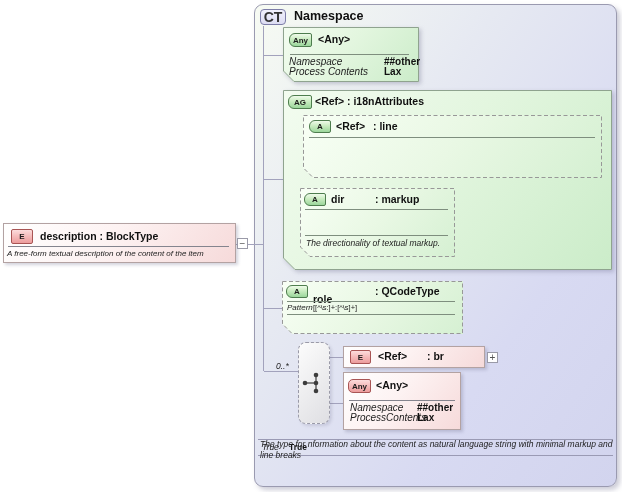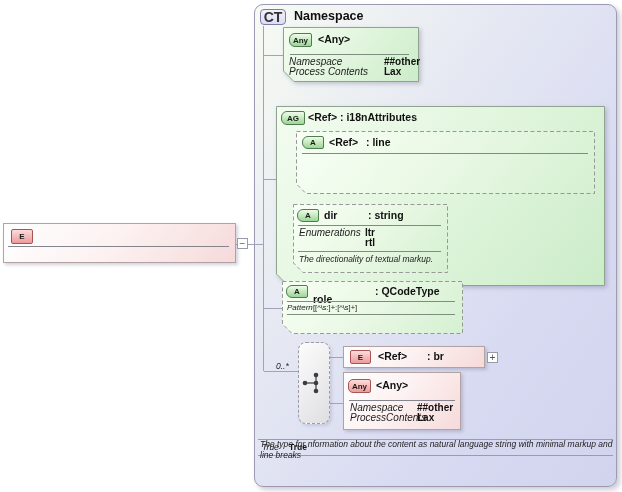--- a/index.html
+++ b/index.html
@@ -73,40 +73,42 @@
   <div class="hline" style="left:264px;top:371px;width:34px;"></div>
   <div class="hline" style="left:330px;top:357px;width:13px;"></div>
   <div class="hline" style="left:330px;top:403px;width:13px;"></div>
 
   <div class="vline" style="left:290px;top:110px;height:112px;background:#9aa49a;"></div>
   <div class="hline" style="left:291px;top:148px;width:12px;background:#9aa49a;"></div>
   <div class="hline" style="left:291px;top:222px;width:9px;background:#9aa49a;"></div>
 
   <div class="abs pink" style="left:3px;top:223px;width:233px;height:40px;"></div>
   <div class="badge b-pink" style="left:11px;top:229px;width:22px;height:15px;border-radius:2px;">E</div>
+  <div class="title" style="left:40px;top:230px;">description : BlockType</div>
   <div class="sep" style="left:8px;top:246px;width:221px;"></div>
+  <div class="ann nowrap" style="left:7px;top:249px;font-size:8px;">A free-form textual description of the content of the item</div>
   <div class="expander" style="left:237px;top:238px;">−</div>
 
   <div class="abs sh" style="left:283px;top:27px;width:136px;height:55px;">
     <div class="abs green-solid cham11" style="left:0;top:0;width:136px;height:55px;"></div>
     <svg class="outline" width="136" height="55">
         <path d="M0.5,0.5 L135.5,0.5 L135.5,54.5 L11,54.5 L0.5,44 Z" fill="none" stroke="#8fa38f" stroke-width="1"></path>
       </svg>
     <div class="badge b-green" style="left:6px;top:6px;width:23px;height:14px;">Any</div>
     <div class="title" style="left:35px;top:6px;">&lt;Any&gt;</div>
     <div class="sep" style="left:7px;top:27px;width:119px;background:#7e8e7e;"></div>
     <div class="rows" style="left:6px;top:30px;width:126px;grid-template-columns:95px 1fr;">
       <span class="plabel">Namespace</span>
         <span class="pvalue">##other</span>
       <span class="plabel">Process Contents</span>
         <span class="pvalue">Lax</span>
     </div>
   </div>
 
-  <div class="abs sh" style="left:276px;top:90px;width:329px;height:180px;margin-top:16px;">
+  <div class="abs sh" style="left:283px;top:90px;width:329px;height:180px;">
     <div class="abs green-solid cham12" style="left:0;top:0;width:329px;height:180px;"></div>
     <svg class="outline" width="329" height="180">
         <path d="M0.5,0.5 L328.5,0.5 L328.5,179.5 L12,179.5 L0.5,168 Z" fill="none" stroke="#8fa38f" stroke-width="1"></path>
       </svg>
     <div class="badge b-green" style="left:5px;top:5px;width:24px;height:14px;">AG</div>
     <div class="title" style="left:32px;top:5px;">&lt;Ref&gt;</div>
     <div class="title" style="left:64px;top:5px;">: i18nAttributes</div>
 
     <div class="abs" style="left:20px;top:25px;width:299px;height:63px;">
       <div class="abs green-light cham10" style="left:0;top:0;width:299px;height:63px;"></div>
@@ -119,28 +121,22 @@
       <div class="sep" style="left:6px;top:22px;width:286px;background:#7e8e7e;"></div>
     </div>
 
     <div class="abs" style="left:17px;top:98px;width:155px;height:69px;">
       <div class="abs green-light cham10" style="left:0;top:0;width:155px;height:69px;"></div>
       <svg class="outline" width="155" height="69">
           <path d="M0.5,0.5 L154.5,0.5 L154.5,68.5 L10,68.5 L0.5,59 Z" fill="none" stroke="#989898" stroke-width="1" stroke-dasharray="4 2.5"></path>
         </svg>
       <div class="badge b-green" style="left:4px;top:5px;width:22px;height:13px;">A</div>
       <div class="title" style="left:31px;top:5px;">dir</div>
-      <div class="title" style="left:75px;top:5px;">: string</div>
+      <div class="title" style="left:75px;top:5px;">: markup</div>
       <div class="sep" style="left:5px;top:21px;width:143px;background:#7e8e7e;"></div>
-      <div class="rows" style="left:6px;top:24px;width:143px;grid-template-columns:66px 1fr;">
-        <span class="plabel">Enumerations</span>
-          <span class="pvalue">ltr</span>
-        <span></span>
-          <span class="pvalue">rtl</span>
-      </div>
       <div class="sep" style="left:5px;top:47px;width:143px;background:#7e8e7e;"></div>
       <div class="ann nowrap" style="left:6px;top:51px;">The directionality of textual markup.</div>
     </div>
   </div>
 
   <div class="abs" style="left:282px;top:281px;width:181px;height:53px;">
     <div class="abs green-light cham10" style="left:0;top:0;width:181px;height:53px;"></div>
     <svg class="outline" width="181" height="53">
         <path d="M0.5,0.5 L180.5,0.5 L180.5,52.5 L10,52.5 L0.5,43 Z" fill="none" stroke="#989898" stroke-width="1" stroke-dasharray="4 2.5"></path>
       </svg>

